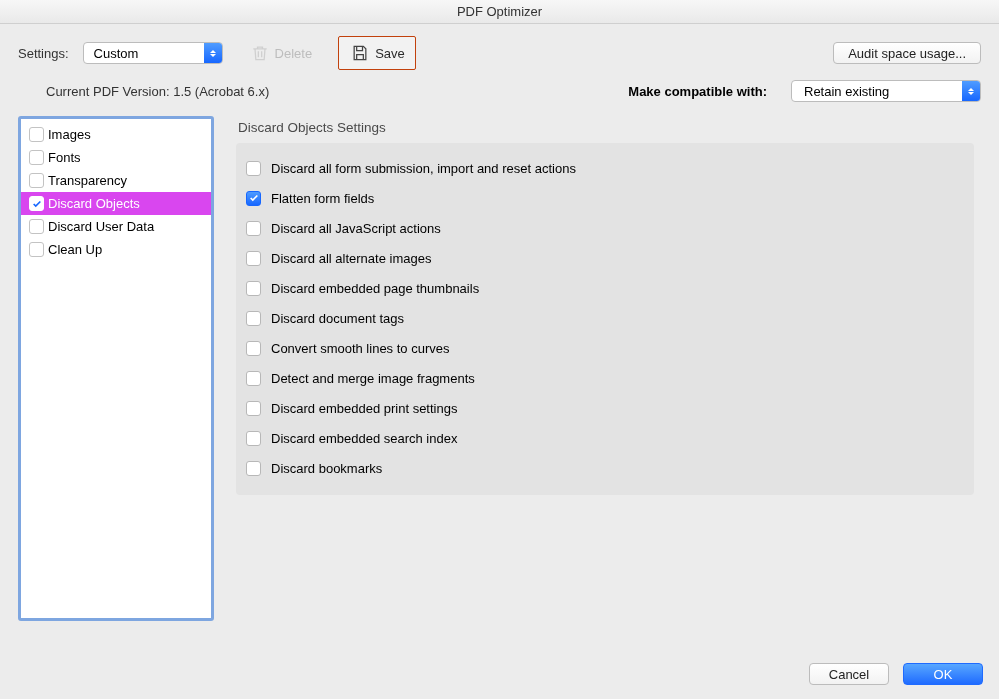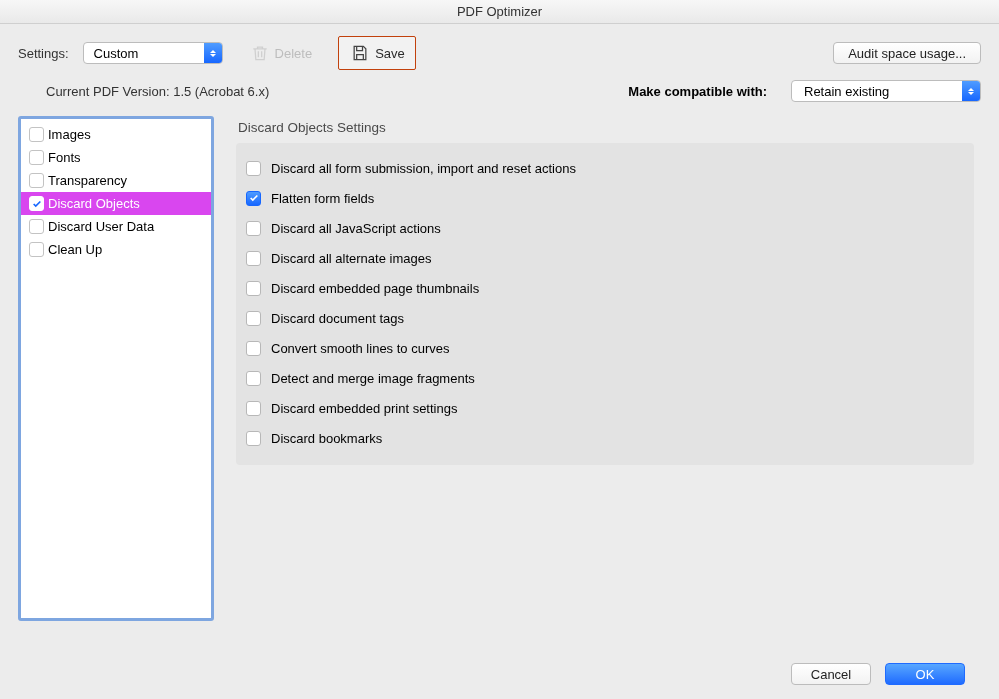--- a/index.html
+++ b/index.html
@@ -160,21 +160,21 @@
   }
   .opt .chk2.on {
     background: linear-gradient(#4f9cff,#1767ff);
     border-color:#1767ff;
   }
   .opt .chk2.on svg { display:block; }
   .opt .chk2 svg { display:none; }
 
   .footer {
     position: absolute;
-    right: 34px;
+    right: 16px;
     bottom: 14px;
     display: flex;
     gap: 14px;
   }
   .ok-btn {
     background: linear-gradient(#58a7ff,#1f6bff);
     color: #fff;
     border: 1px solid #1f6bff;
     width: 80px;
   }
@@ -304,20 +304,24 @@
         <div class="opt">
           <span class="chk2"></span>
           <span>Detect and merge image fragments</span>
         </div>
         <div class="opt">
           <span class="chk2"></span>
           <span>Discard embedded print settings</span>
         </div>
         <div class="opt">
           <span class="chk2"></span>
+          <span>Discard embedded search index</span>
+        </div>
+        <div class="opt">
+          <span class="chk2"></span>
           <span>Discard bookmarks</span>
         </div>
       </div>
   </div>
 </div>
 
 <div class="footer">
   <div class="std-btn cancel-btn">
     <span>Cancel</span>
   </div>

